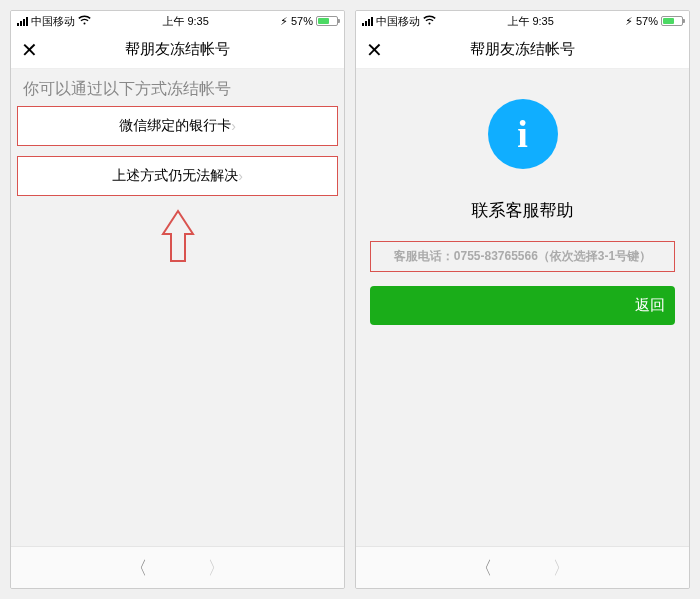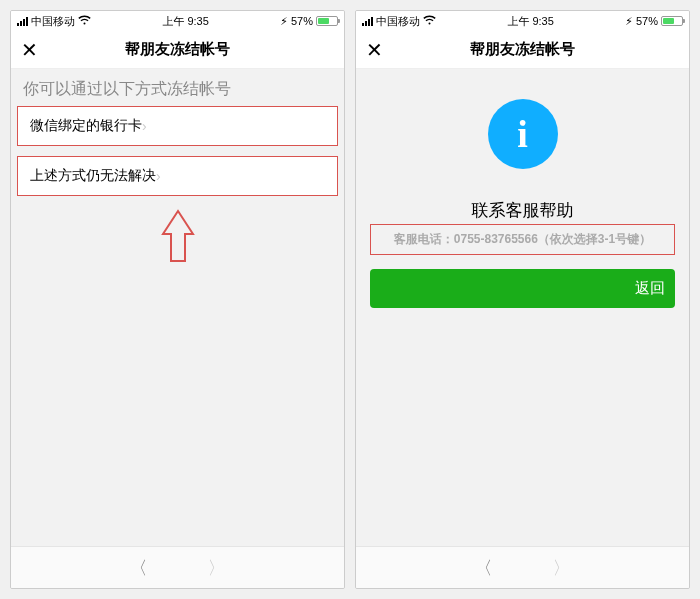--- a/index.html
+++ b/index.html
@@ -71,32 +71,32 @@
     }
     .nav-bar {
       height: 38px;
       background: #fff;
       display: flex;
       align-items: center;
       padding: 0 10px;
       border-bottom: 1px solid #eee;
     }
     .nav-close { font-size: 20px; color: #000; cursor: pointer; width: 30px; }
-    .nav-title { flex: 1; text-align: center; font-size: 15px; font-weight: 700; color: #000; margin-right: 30px; }
+    .nav-title { flex: 1; text-align: center; font-size: 15px; font-weight: 400; color: #000; margin-right: 30px; }
     .content { flex: 1; overflow: auto; }
     .hint-text { font-size: 16px; color: #888; padding: 10px 12px 6px; }
     .list-item {
       background: #fff;
       border: 1.5px solid #d9534f;
       margin: 0 6px 10px 6px;
       padding: 10px 12px;
       font-size: 14px;
       color: #000;
       display: flex;
-      justify-content: flex-start;
+      justify-content: center;
       align-items: center;
       cursor: pointer;
     }
     .chevron { color: #ccc; font-size: 14px; }
     .arrow-wrap { text-align: center; margin-top: 4px; }
     .arrow-up {
       display: inline-block;
       width: 40px;
       height: 60px;
       position: relative;
@@ -124,21 +124,21 @@
       background: #10aeff;
       margin: 0 auto 30px;
       display: flex;
       align-items: center;
       justify-content: center;
       color: #fff;
       font-size: 38px;
       font-family: Georgia, serif;
       font-weight: bold;
     }
-    .headline { font-size: 17px; color: #000; font-weight: 500; margin-bottom: 2px; }
+    .headline { font-size: 17px; color: #000; font-weight: 500; margin-bottom: 19px; }
     .phone-box {
       border: 1.5px solid #d9534f;
       margin: 0 14px 14px;
       padding: 6px 8px;
       font-size: 12px;
       color: #aaa;
       font-weight: bold;
     }
     .green-btn {
       background: #1aad19;

